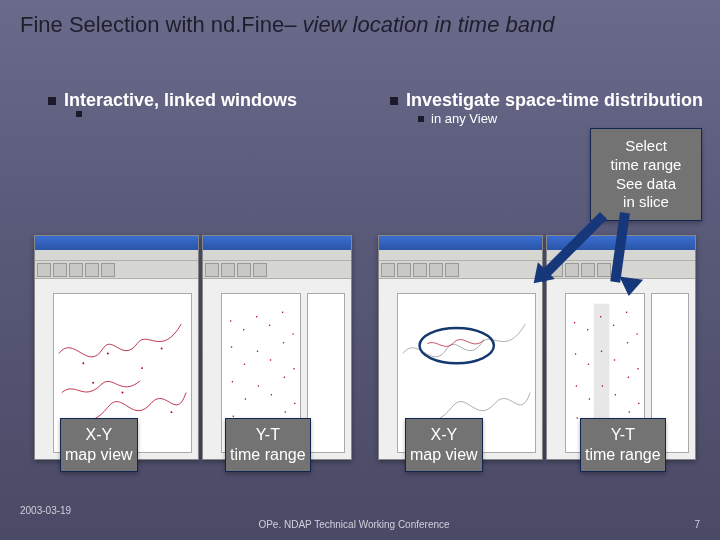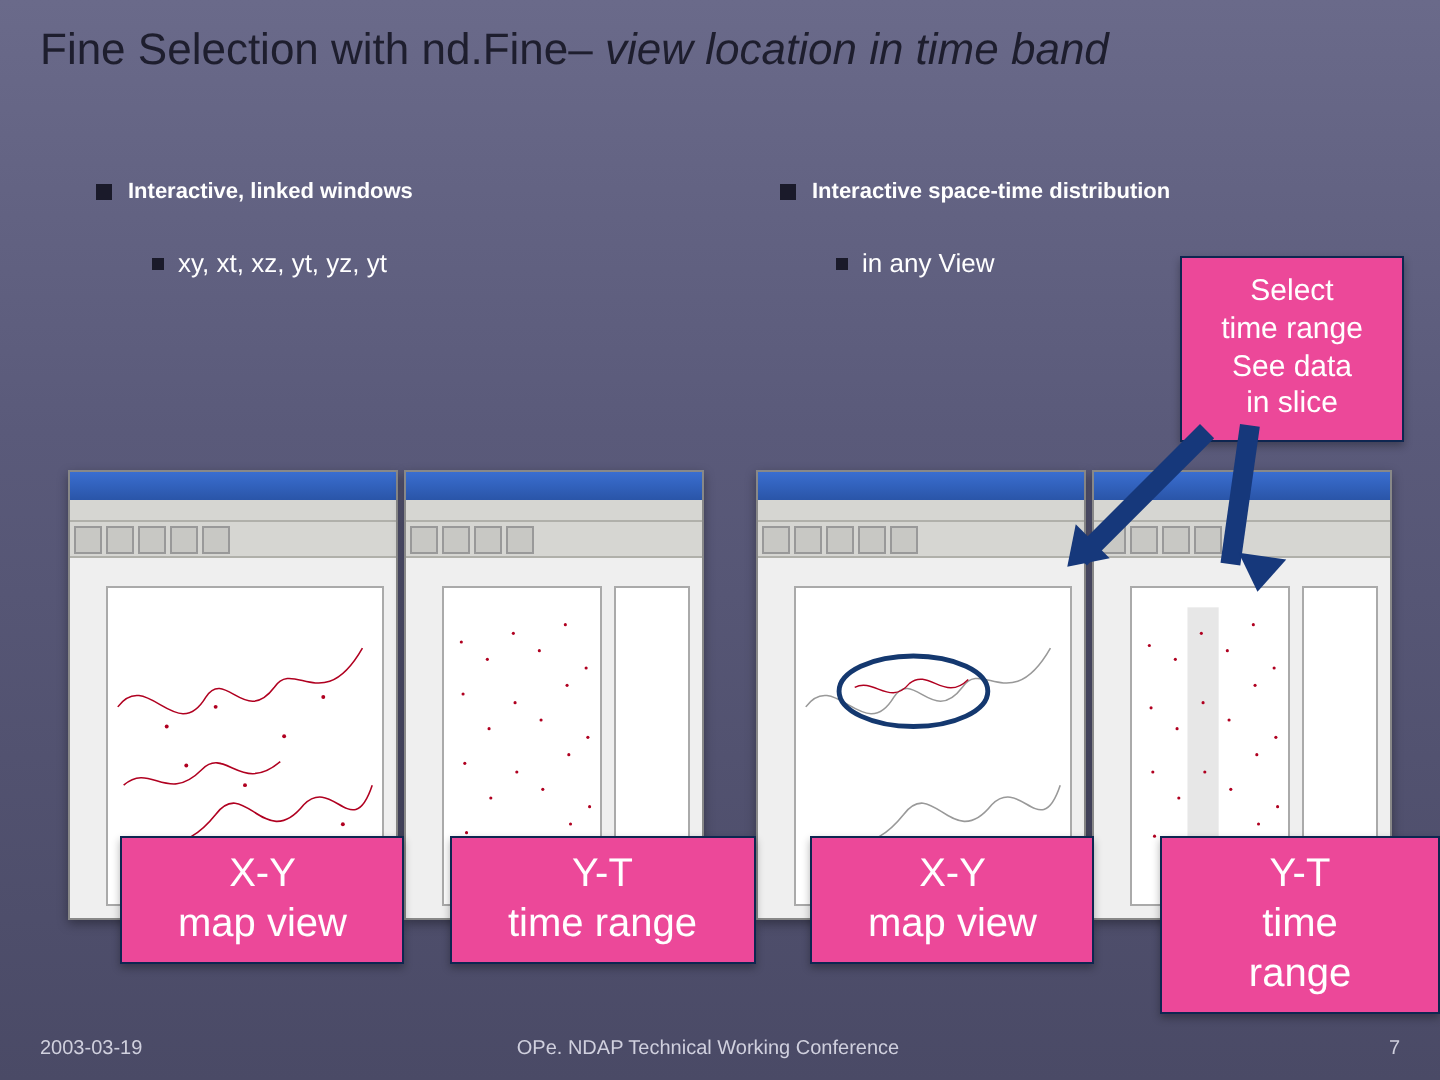--- a/index.html
+++ b/index.html
@@ -15,55 +15,55 @@
     top: 12px; left: 20px;
     font-size: 22px;
     color: #1e1e2e;
     font-weight: 400;
   }
   .title .italic { font-style: italic; }
   .bullets { position: absolute; top: 90px; width: 720px; }
   .col { position: absolute; }
   .col-left { left: 48px; }
   .col-right { left: 390px; }
-  .b1 { font-size: 11px; display: flex; align-items: center; gap: 8px; margin-bottom: 22px; }
+  .b1 { font-size: 18px; display: flex; align-items: center; gap: 8px; margin-bottom: 0; }
   .b2 { font-size: 13px; display: flex; align-items: center; gap: 7px; margin-left: 28px; margin-bottom: 4px; }
   .sq { width: 8px; height: 8px; background: #1a1a2a; flex: 0 0 auto; }
   .sq2 { width: 6px; height: 6px; background: #1a1a2a; flex: 0 0 auto; }
   .strong { font-weight: 700; }
 
   .callout {
     position: absolute;
-    background: #ec4899;
+    background: #737373;
     color: #fff;
     text-align: center;
     padding: 8px 14px;
     font-size: 15px;
     line-height: 1.25;
     border: 1px solid #0e2650;
     box-shadow: 0 2px 4px rgba(0,0,0,.3);
   }
-  .callout.small { font-size: 20px; padding: 6px 28px; }
+  .callout.small { font-size: 16px; padding: 6px 4px; }
 
   .shot {
     position: absolute;
     background: #e8e8e8;
     border: 1px solid #888;
     box-shadow: 0 2px 5px rgba(0,0,0,.35);
   }
   .shot .titlebar { height: 14px; background: linear-gradient(#3a6ed0,#2a55a8); }
   .shot .menubar { height: 11px; background: #d6d6d2; border-bottom: 1px solid #b0b0aa; }
   .shot .toolbar { height: 18px; background: #d6d6d2; border-bottom: 1px solid #b0b0aa; display:flex; gap:2px; padding:2px; }
   .shot .toolbar .btn { width:14px; height:14px; background:#c8c8c4; border:1px solid #999; }
   .shot .body { position:absolute; top:43px; left:0; right:0; bottom:0; background:#efefef; }
   .shot .mapcanvas { position:absolute; top:14px; left:18px; right:6px; bottom:6px; background:#fff; border:1px solid #aaa; }
   .shot .sidecanvas { position:absolute; top:14px; right:6px; width:38px; bottom:6px; background:#fff; border:1px solid #aaa; }
   .shot .maincanvas { position:absolute; top:14px; left:18px; right:50px; bottom:6px; background:#fff; border:1px solid #aaa; }
 
-  .footer-left { position:absolute; left:20px; bottom:10px; font-size:10px; color:#d0d0de;margin-top:38px; }
+  .footer-left { position:absolute; left:20px; bottom:24px; font-size:10px; color:#d0d0de;margin-top:38px; }
   .footer-mid  { position:absolute; left:0; right:12px; bottom:10px; text-align:center; font-size:10px; color:#d0d0de; }
   .footer-right{ position:absolute; right:20px; bottom:10px; font-size:10px; color:#d0d0de; }
 
   
   .arrowshaft { position:absolute; background:#16387b; transform-origin: top left; }
   .arrowhead { position:absolute; width:0; height:0; }
 
   
   .scribble { stroke:#b00020; stroke-width:0.8; fill:none; }
   .scribble2 { stroke:#b00020; stroke-width:0.7; fill:none; }
@@ -80,27 +80,26 @@
 </div>
 
 <div class="bullets">
   <div class="col col-left">
     <div class="b1">
         <span class="sq"></span>
         <span class="strong">Interactive, linked windows</span>
       </div>
     <div class="b2">
         <span class="sq2"></span>
-        <span>xy, xt, xz, yt, yz, yt</span>
       </div>
   </div>
   <div class="col col-right">
     <div class="b1">
         <span class="sq"></span>
-        <span class="strong">Interactive space-time distribution</span>
+        <span class="strong">Investigate space-time distribution</span>
       </div>
     <div class="b2">
         <span class="sq2"></span>
         <span>in any View</span>
       </div>
   </div>
 </div>
 
 <div class="shot" style="left:34px; top:235px; width:165px; height:225px;">
   <div class="titlebar"></div>

